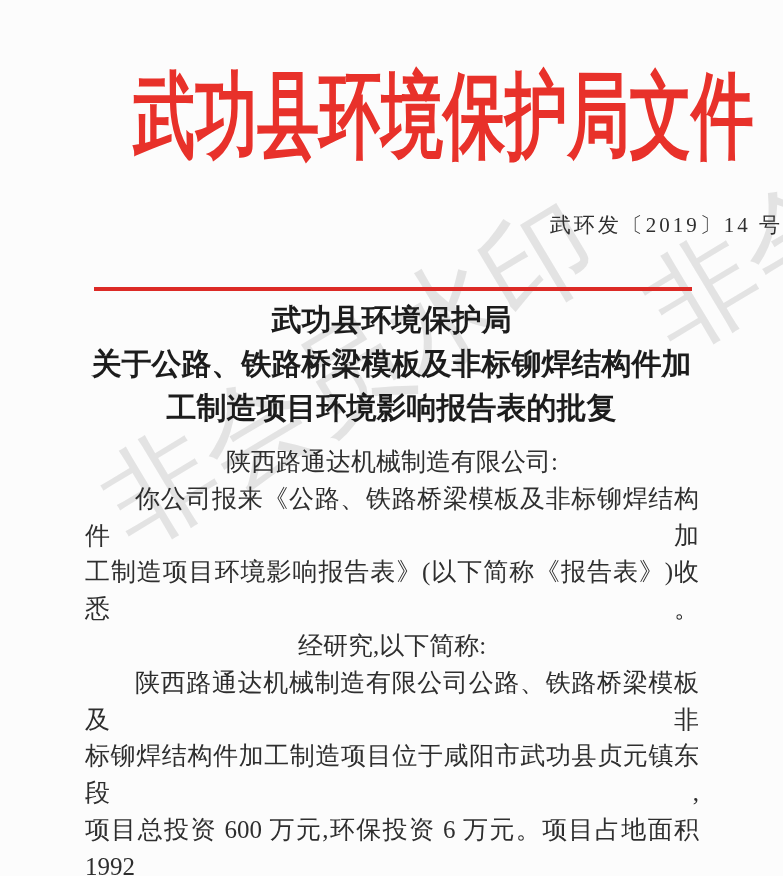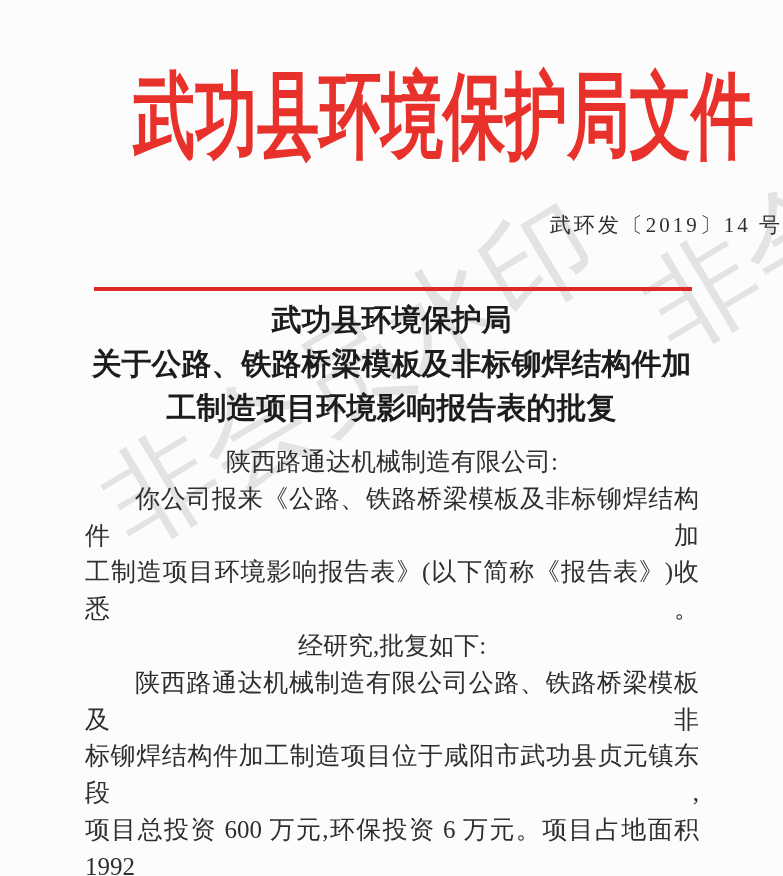--- a/index.html
+++ b/index.html
@@ -104,21 +104,21 @@
     <div class="line">工制造项目环境影响报告表的批复</div>
   </div>
 
   <div class="body-text">
 
     <div class="line">陕西路通达机械制造有限公司:</div>
 
     <div>
       <div class="line jline indent">你公司报来《公路、铁路桥梁模板及非标铆焊结构件加</div>
       <div class="line jline">工制造项目环境影响报告表》(以下简称《报告表》)收悉。</div>
-      <div class="line">经研究,批复如下:</div>
+      <div class="line">经研究,以下简称:</div>
     </div>
 
 
     <div>
       <div class="line jline indent">陕西路通达机械制造有限公司公路、铁路桥梁模板及非</div>
       <div class="line jline">标铆焊结构件加工制造项目位于咸阳市武功县贞元镇东段,</div>
       <div class="line jline">项目总投资 600 万元,环保投资 6 万元。项目占地面积 1992</div>
 
     </div>
 

